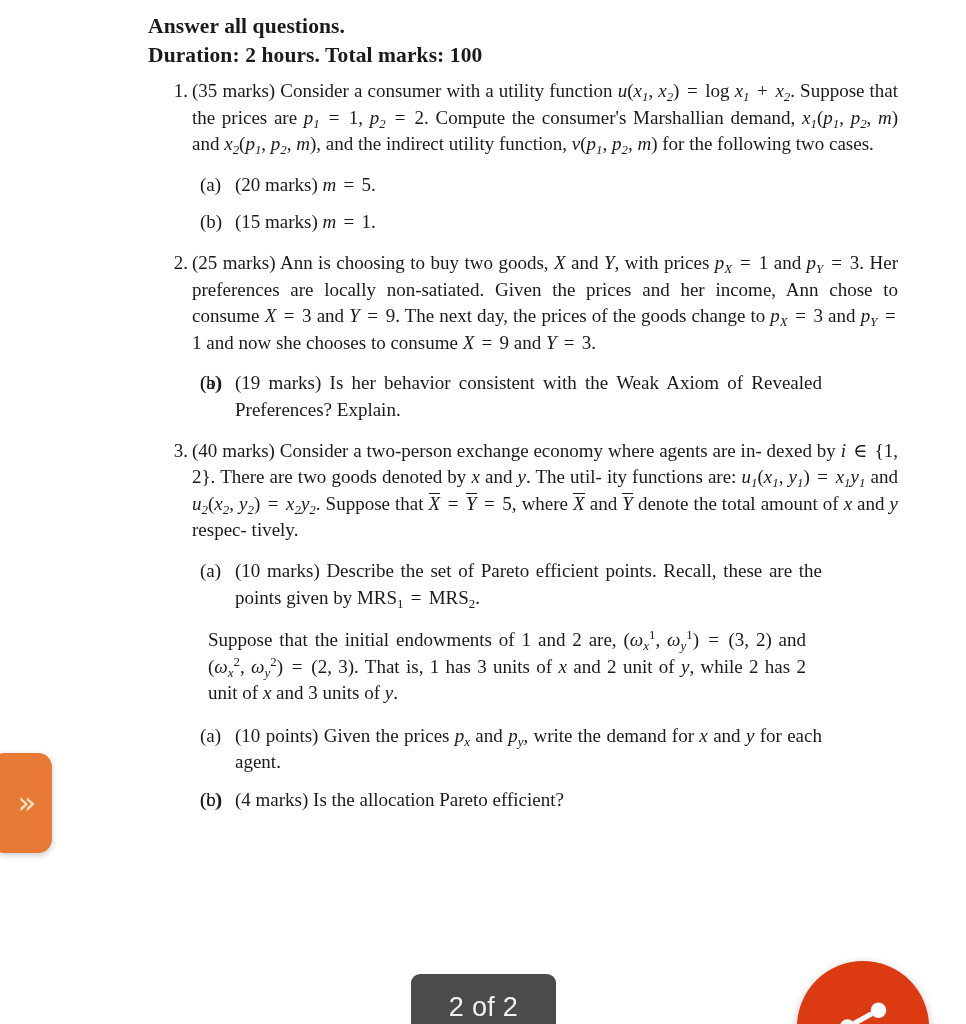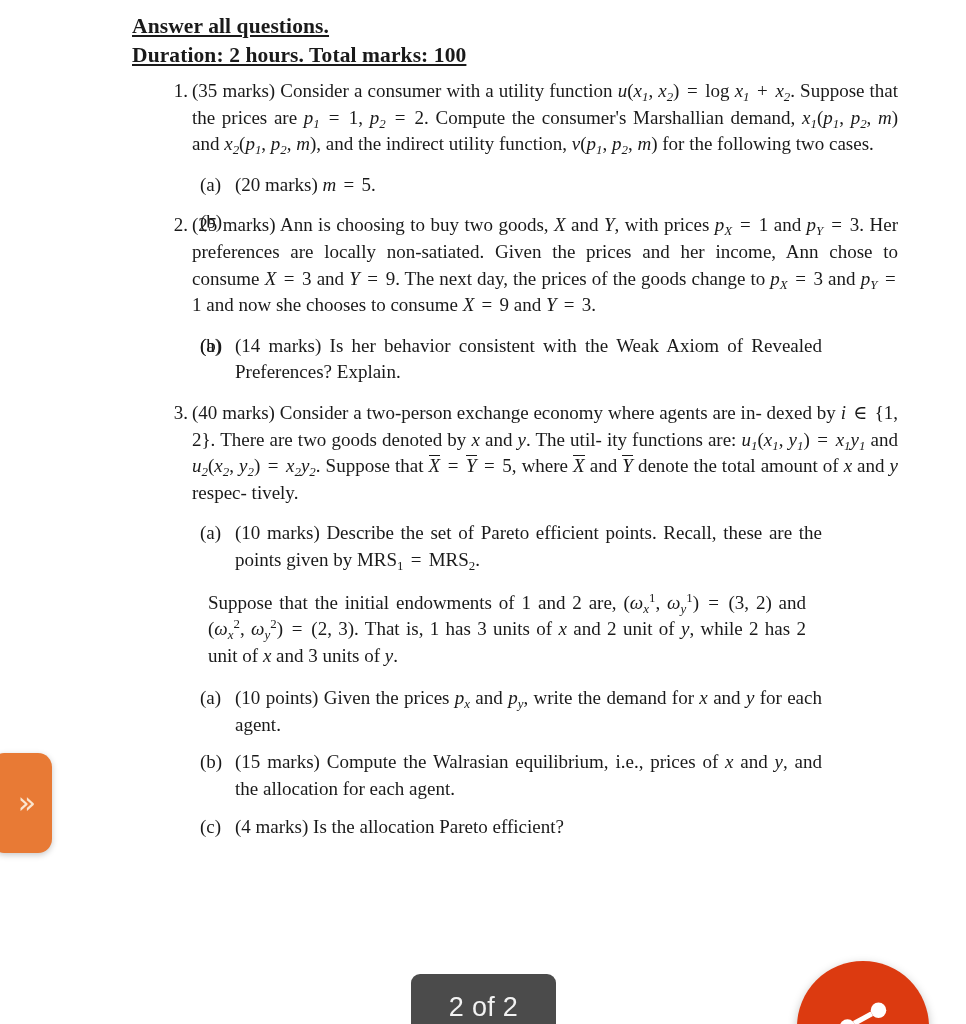--- a/index.html
+++ b/index.html
@@ -19,28 +19,27 @@
 
   
   #page {
     position: absolute;
     inset: 0;
     background: #ffffff;
   }
 
   .doc-header {
     position: absolute;
-    left: 132px;
+    left: 148px;
     top: 12px;
     width: 700px;
     font-weight: bold;
     font-size: 21.5px;
     line-height: 28.5px;
     letter-spacing: 0.1px;
-    text-decoration: underline;
   }
   .doc-header .hline { display: block; white-space: nowrap; }
 
   .qlist {
     position: absolute;
     left: 0;
     top: 78px;
     width: 966px;
   }
 
@@ -216,40 +215,43 @@
       </div>
       <div class="sublist">
         <div class="sub">
           <div class="sub-mark">(a)</div>
           <div class="sub-body">
               <p>(20 marks) <i>m</i> <span class="op">=</span> <span class="mn">5</span>.</p>
             </div>
         </div>
         <div class="sub">
           <div class="sub-mark">(b)</div>
+          <div class="sub-body">
+              <p>(15 marks) <i>m</i> <span class="op">=</span> <span class="mn">1</span>.</p>
+            </div>
         </div>
       </div>
     </div>
 
     <div class="q">
       <div class="q-num">2.</div>
       <div class="q-body">
         <p>(25 marks) Ann is choosing to buy two goods, <i>X</i> and <i>Y</i>, with prices <i>p<sub>X</sub></i> <span class="op">=</span> <span class="mn">1</span>
         and <i>p<sub>Y</sub></i> <span class="op">=</span> <span class="mn">3</span>. Her preferences are locally non-satiated. Given the prices and
         her income, Ann chose to consume <i>X</i> <span class="op">=</span> <span class="mn">3</span> and <i>Y</i> <span class="op">=</span> <span class="mn">9</span>. The next day, the
         prices of the goods change to <i>p<sub>X</sub></i> <span class="op">=</span> <span class="mn">3</span> and <i>p<sub>Y</sub></i> <span class="op">=</span> <span class="mn">1</span> and now she chooses to
         consume <i>X</i> <span class="op">=</span> <span class="mn">9</span> and <i>Y</i> <span class="op">=</span> <span class="mn">3</span>.</p>
       </div>
       <div class="sublist">
         <div class="sub">
           <div class="sub-mark">(a)</div>
         </div>
         <div class="sub">
           <div class="sub-mark">(b)</div>
-          <div class="sub-body">(14 marks) Is her behavior consistent with the Weak Axiom of Revealed Preferences? Explain.</div>
+          <div class="sub-body">(19 marks) Is her behavior consistent with the Weak Axiom of Revealed Preferences? Explain.</div>
         </div>
       </div>
     </div>
 
     <div class="q">
       <div class="q-num">3.</div>
       <div class="q-body">
         <p>(40 marks) Consider a two-person exchange economy where agents are in-
         dexed by <i>i</i> <span class="op">∈</span> {<span class="mn">1</span>, <span class="mn">2</span>}. There are two goods denoted by <i>x</i> and <i>y</i>. The util-
         ity functions are: <i>u</i><sub>1</sub>(<i>x</i><sub>1</sub>, <i>y</i><sub>1</sub>) <span class="op">=</span> <i>x</i><sub>1</sub><i>y</i><sub>1</sub> and <i>u</i><sub>2</sub>(<i>x</i><sub>2</sub>, <i>y</i><sub>2</sub>) <span class="op">=</span> <i>x</i><sub>2</sub><i>y</i><sub>2</sub>. Suppose that
@@ -276,24 +278,20 @@
       <div class="sublist">
         <div class="sub">
           <div class="sub-mark">(a)</div>
           <div class="sub-body">
             <p>(10 points) Given the prices <i>p<sub>x</sub></i> and <i>p<sub>y</sub></i>, write the demand for <i>x</i> and <i>y</i>
             for each agent.</p>
           </div>
         </div>
         <div class="sub">
           <div class="sub-mark">(b)</div>
-          <div class="sub-body">
-            <p>(15 marks) Compute the Walrasian equilibrium, i.e., prices of <i>x</i> and <i>y</i>,
-            and the allocation for each agent.</p>
-          </div>
         </div>
         <div class="sub">
           <div class="sub-mark">(c)</div>
           <div class="sub-body">(4 marks) Is the allocation Pareto efficient?</div>
         </div>
       </div>
     </div>
 
   </div>
 </div>

